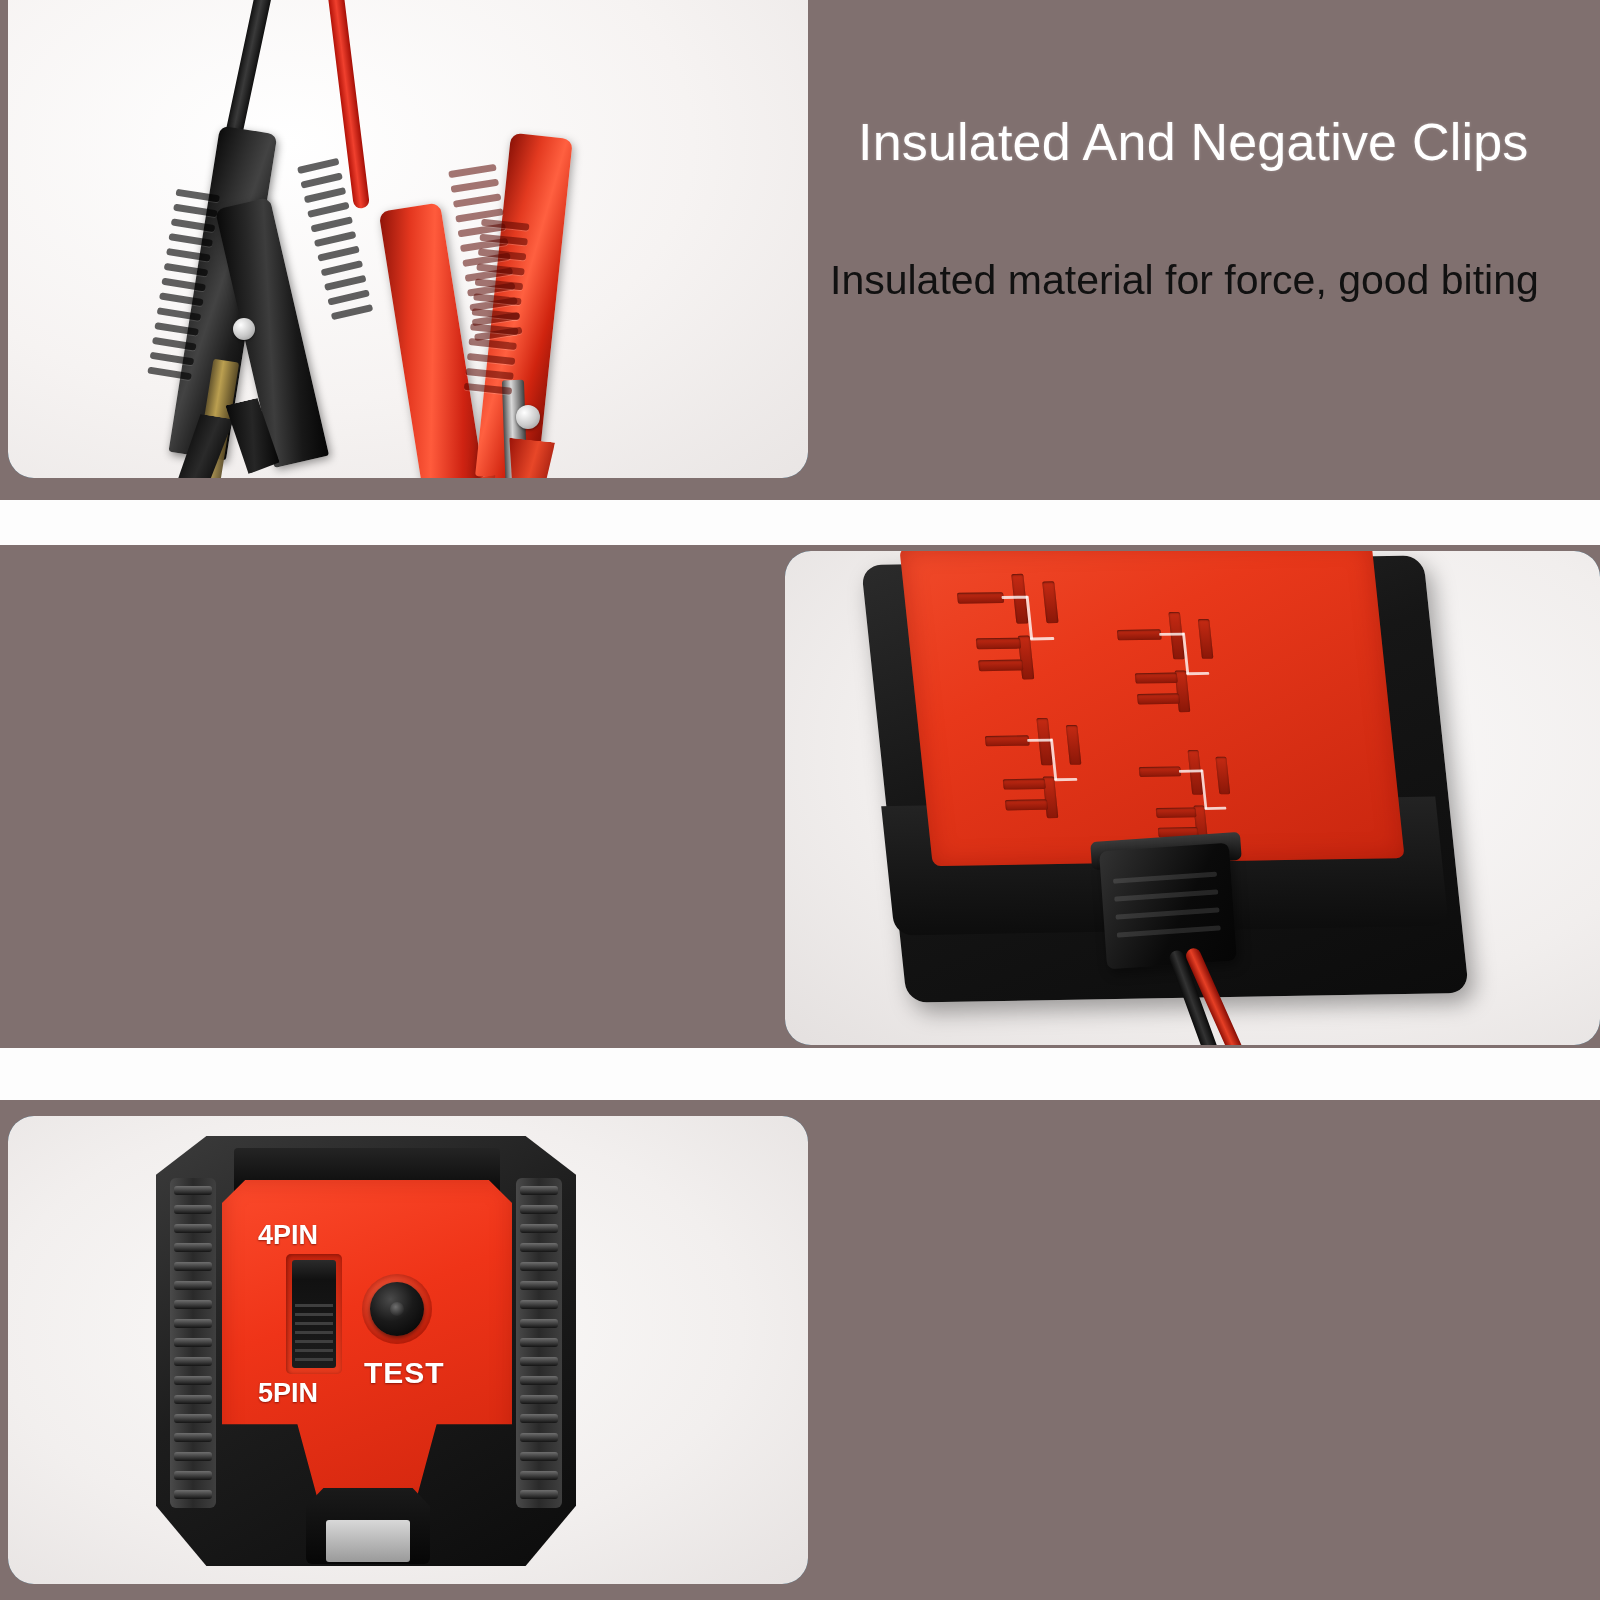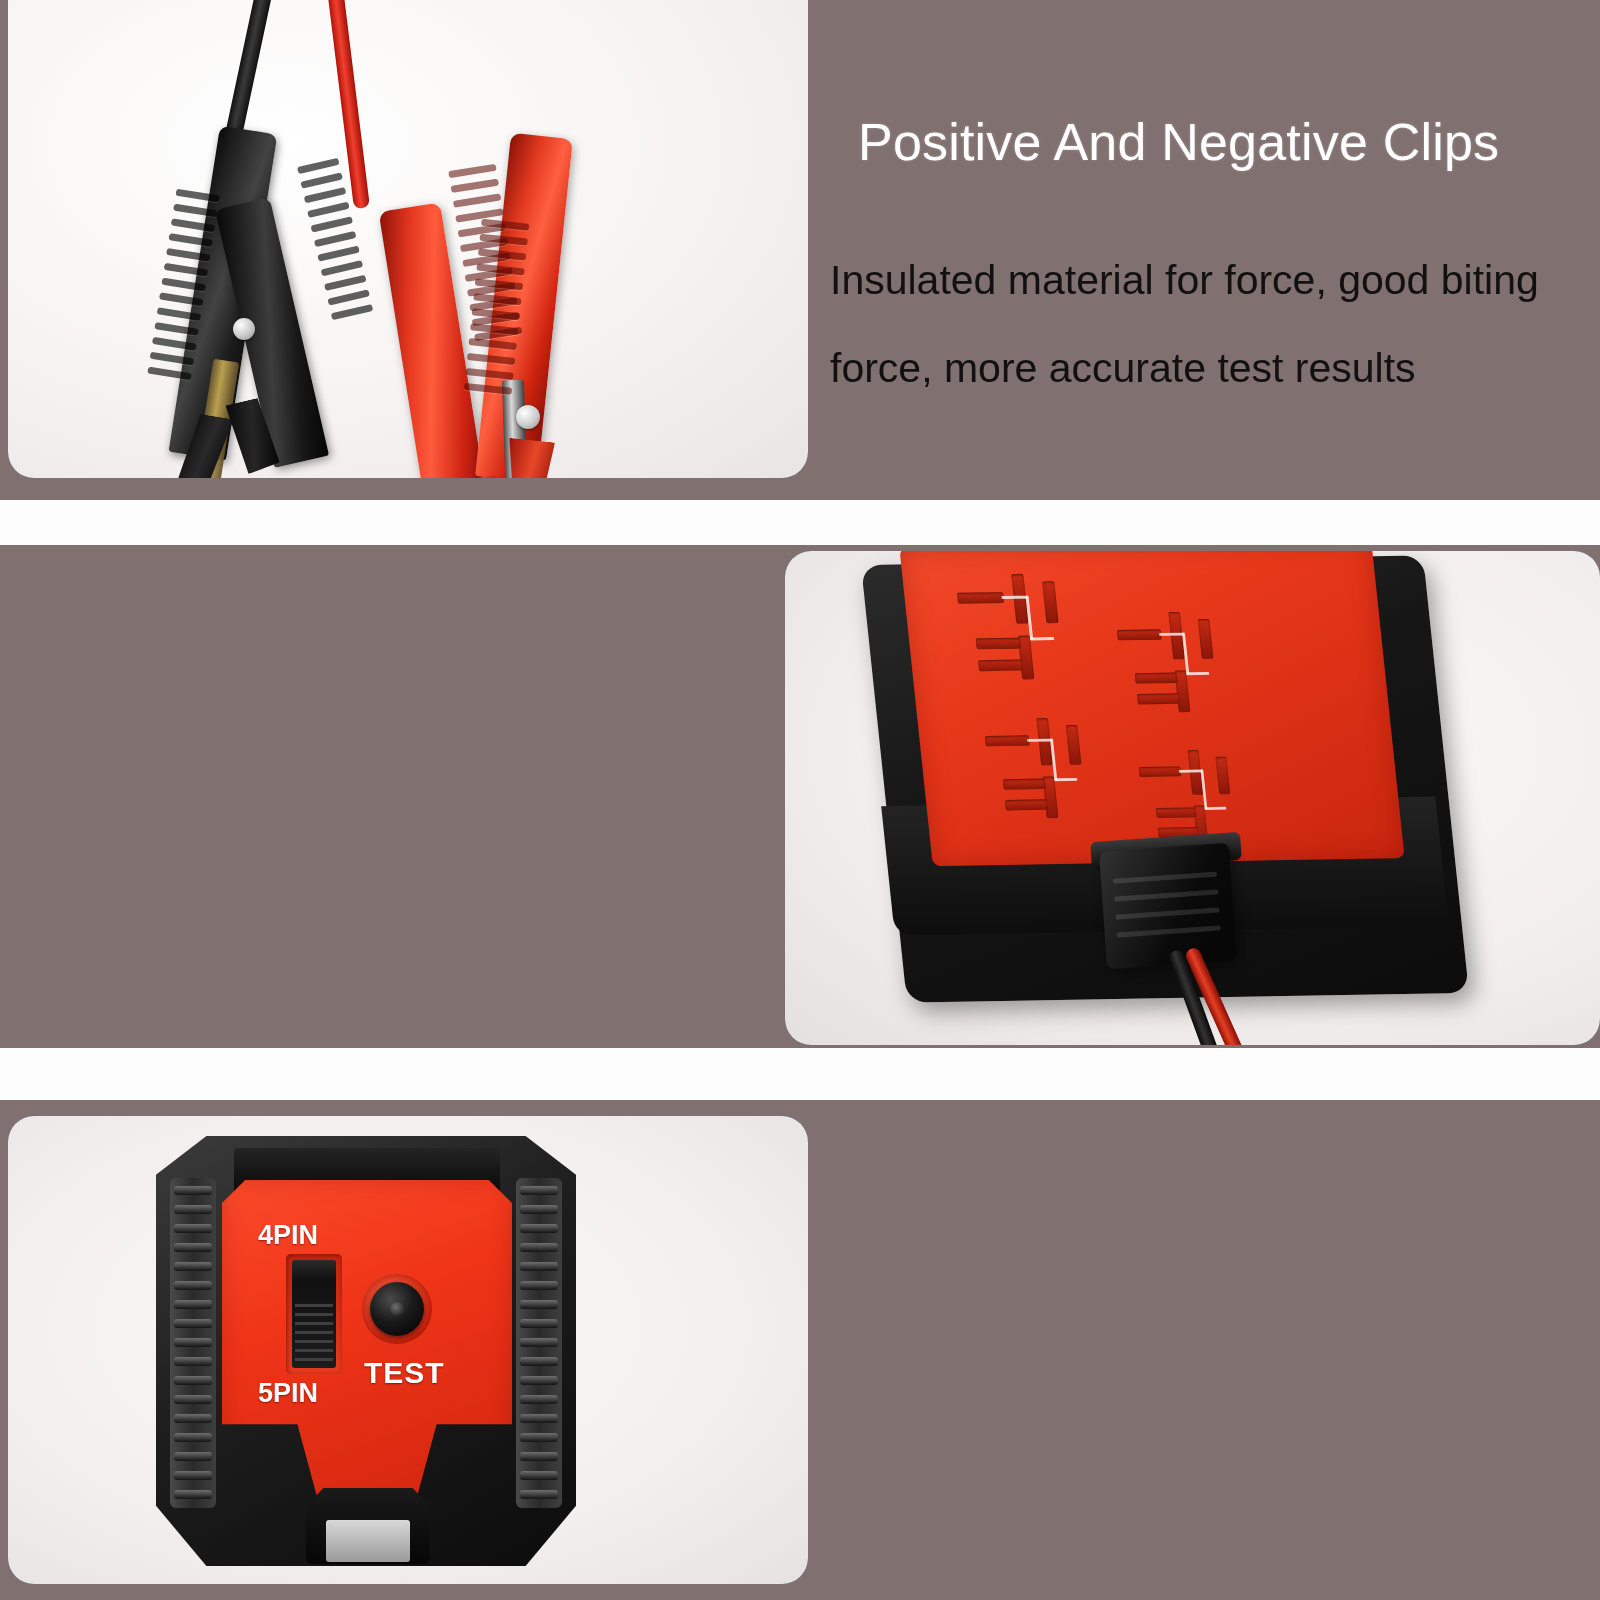--- a/index.html
+++ b/index.html
@@ -352,23 +352,22 @@
             <div class="rib-red" style="left: 494px; top: 273px; width: 48px;"></div>
             <div class="rib-red" style="left: 494px; top: 288px; width: 48px;"></div>
             <div class="rib-red" style="left: 494px; top: 303px; width: 48px;"></div>
             <div class="rib-red" style="left: 494px; top: 318px; width: 48px;"></div>
             <div class="rib-red" style="left: 494px; top: 333px; width: 48px;"></div>
           </div>
       </div>
     </div>
 
     <div class="textblock tb-r1">
-      <div class="heading h-r1">Positive And Negative Clips</div>
+      <div class="heading h-r1">Insulated And Negative Clips</div>
       <div class="body-line bl-r1-1">Insulated material for force, good biting</div>
-      <div class="body-line bl-r1-2">force, more accurate test results</div>
     </div>
   </div>
 
   <div class="gap g1"></div>
 
   <div class="panel r2">
 
     <div class="photo p2">
       <div class="dev2">
         <div class="dev2-body"></div>

